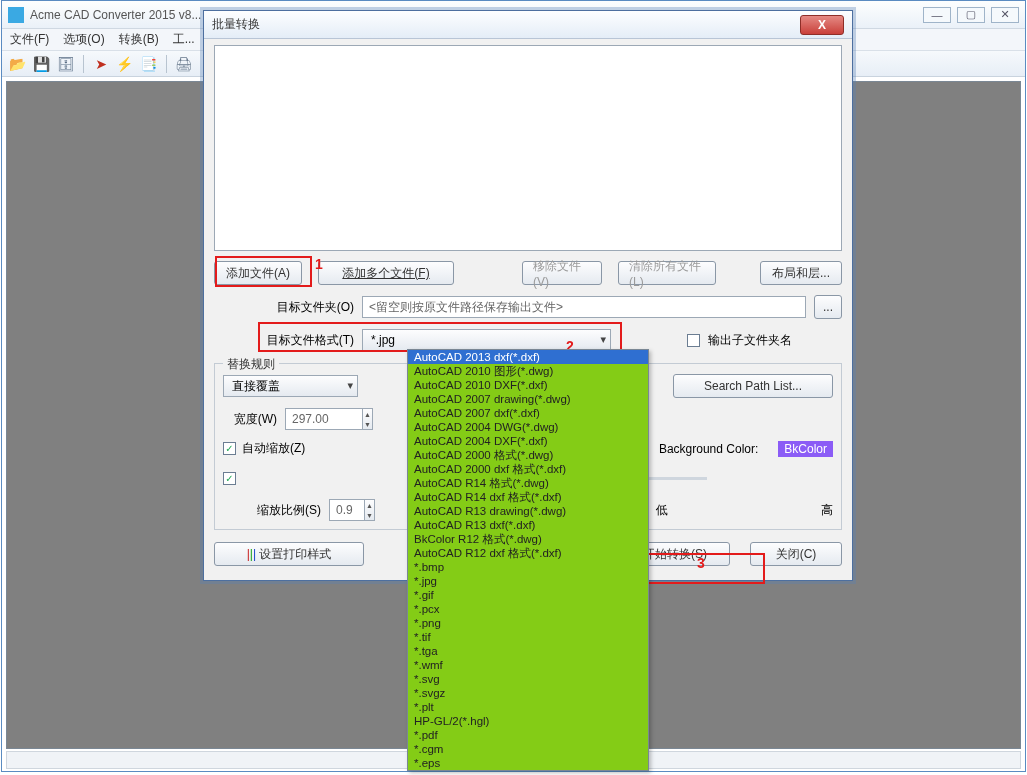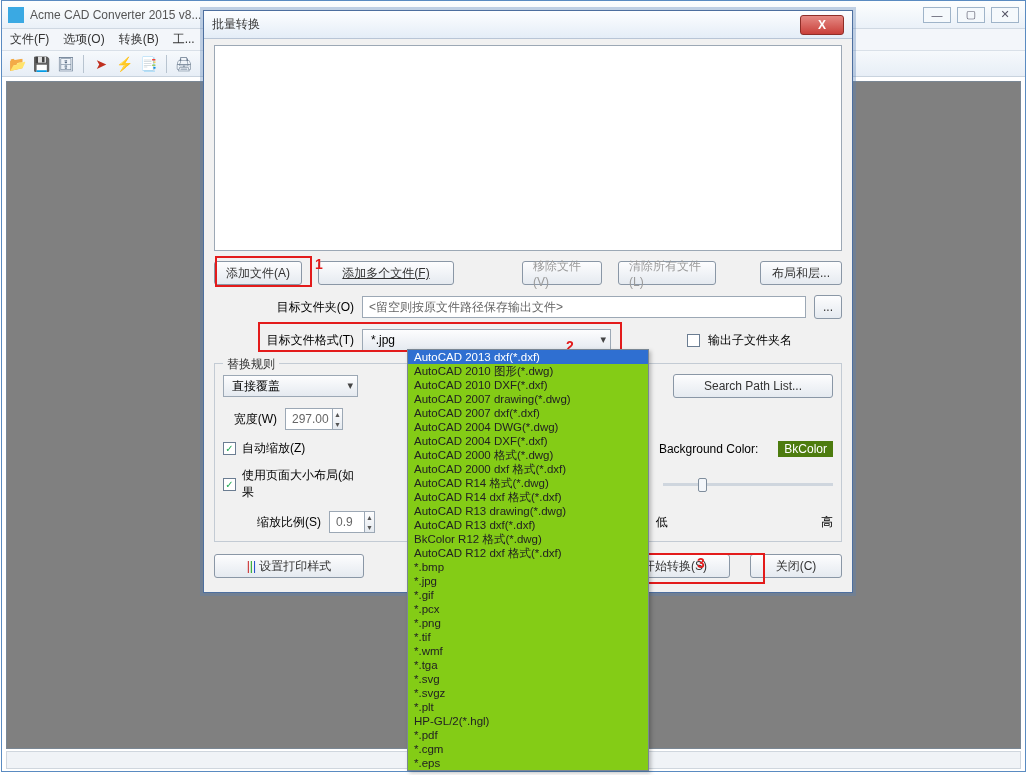--- a/index.html
+++ b/index.html
@@ -53,21 +53,21 @@
 .chk { width:13px; height:13px; border:1px solid #6b7d92; background:#fff; display:inline-flex; align-items:center; justify-content:center; color:#2a5; font-size:10px; }
 
 .spin { display:flex; }
 .spin .sbox { width:10px; border:1px solid #9ca8b5; border-left:none; background:linear-gradient(#fdfdfe,#e5eaf0); display:flex; flex-direction:column; }
 .spin .sbox div { flex:1; display:flex; align-items:center; justify-content:center; font-size:7px; color:#555; }
 
 .slider { height:22px; display:flex; align-items:center; }
 .track { width:170px; height:3px; background:#cfd6de; position:relative; }
 .thumb { position:absolute; left:35px; top:-5px; width:9px; height:14px; background:#f3f6fa; border:1px solid #7f8d9c; border-radius:2px; }
 
-.bk { padding:1px 6px; background:#4d7c0f; color:#fff; display:inline-block; }
+.bk { padding:1px 6px; background:#8b5cf6; color:#fff; display:inline-block; }
 </style>
 </head>
 <body>
 
 <div class="main-window">
   <div class="main-titlebar">
     <div class="app-icon"></div>
     <div class="title">Acme CAD Converter 2015 v8...</div>
     <div class="win-btns">
       <div class="win-btn">—</div>
@@ -142,41 +142,40 @@
         <div class="select" style="width:110px">
             <span>不</span>
           </div>
         <div style="flex:1"></div>
         <div class="btn" style="width:160px">Search Path List...</div>
       </div>
 
       <div class="row">
         <div class="lbl" style="width:54px">宽度(W)</div>
         <div class="spin">
-            <div class="input" style="width:48px">297.00</div>
+            <div class="input" style="width:78px">297.00</div>
             <div class="sbox">
               <div>▲</div>
               <div>▼</div>
             </div>
           </div>
       </div>
 
 
       <div class="row" style="gap:6px">
         <span class="chk">✓</span>
         <span>自动缩放(Z)</span>
         <div style="flex:1"></div>
         <span>Background Color:</span>
         <span style="width:8px"></span>
         <span class="bk">BkColor</span>
       </div>
 
       <div class="row" style="gap:6px">
         <span class="chk">✓</span>
-        <span>使用页面大小布局(如果</span>
         <div style="width:215px"></div>
         <span>质量</span>
           <span>(J)</span>
         <div style="width:18px"></div>
         <div class="slider">
             <div class="track">
               <div class="thumb"></div>
             </div>
           </div>
       </div>
@@ -225,22 +224,22 @@
     <div class="opt">AutoCAD R13 drawing(*.dwg)</div>
     <div class="opt">AutoCAD R13 dxf(*.dxf)</div>
     <div class="opt">BkColor R12 格式(*.dwg)</div>
     <div class="opt">AutoCAD R12 dxf 格式(*.dxf)</div>
     <div class="opt">*.bmp</div>
     <div class="opt">*.jpg</div>
     <div class="opt">*.gif</div>
     <div class="opt">*.pcx</div>
     <div class="opt">*.png</div>
     <div class="opt">*.tif</div>
+    <div class="opt">*.tga</div>
     <div class="opt">*.wmf</div>
-    <div class="opt">*.tga</div>
     <div class="opt">*.svg</div>
     <div class="opt">*.svgz</div>
     <div class="opt">*.plt</div>
     <div class="opt">HP-GL/2(*.hgl)</div>
     <div class="opt">*.pdf</div>
     <div class="opt">*.cgm</div>
     <div class="opt">*.eps</div>
   </div>
 
 <div class="redbox" style="left:215px; top:256px; width:97px; height:31px;"></div>

